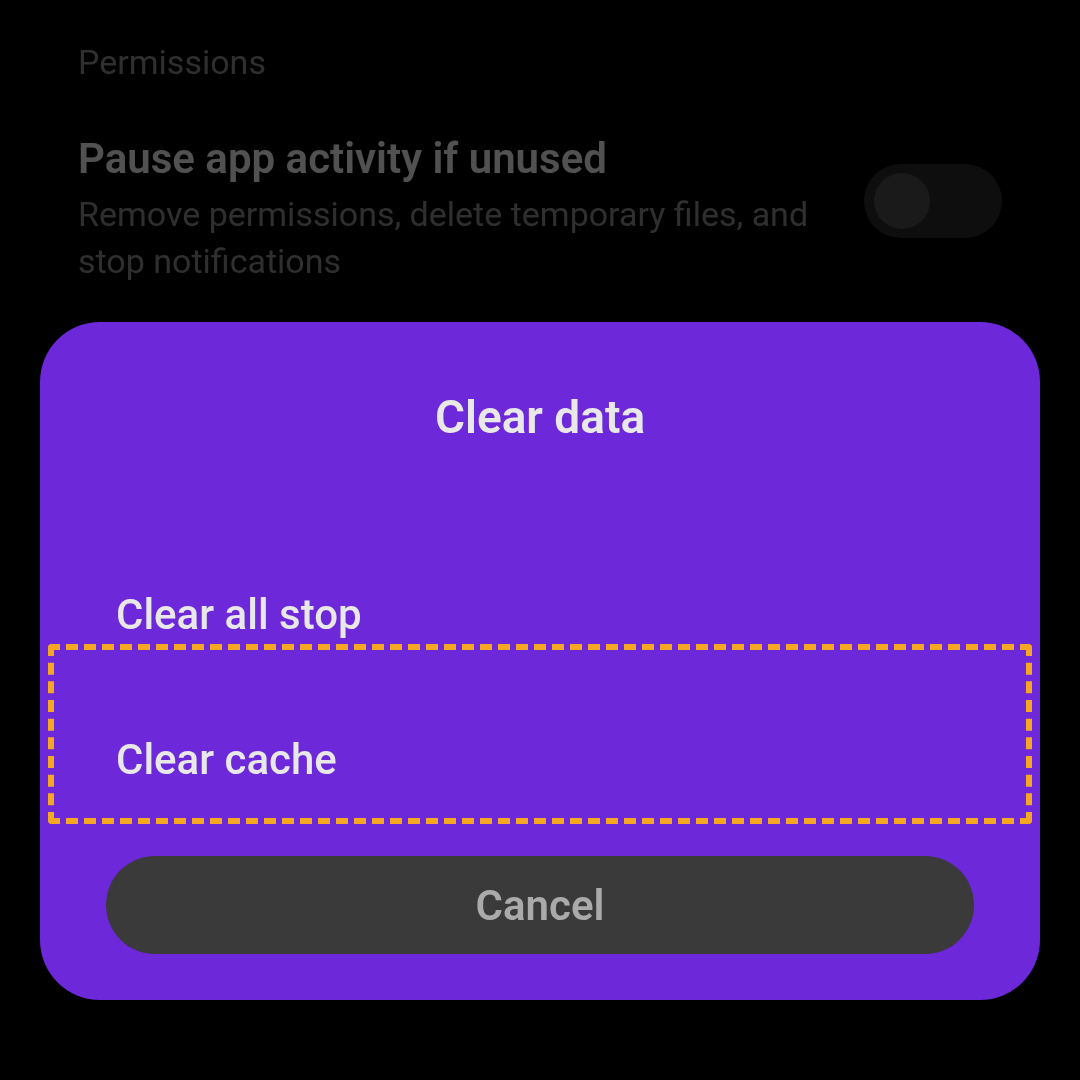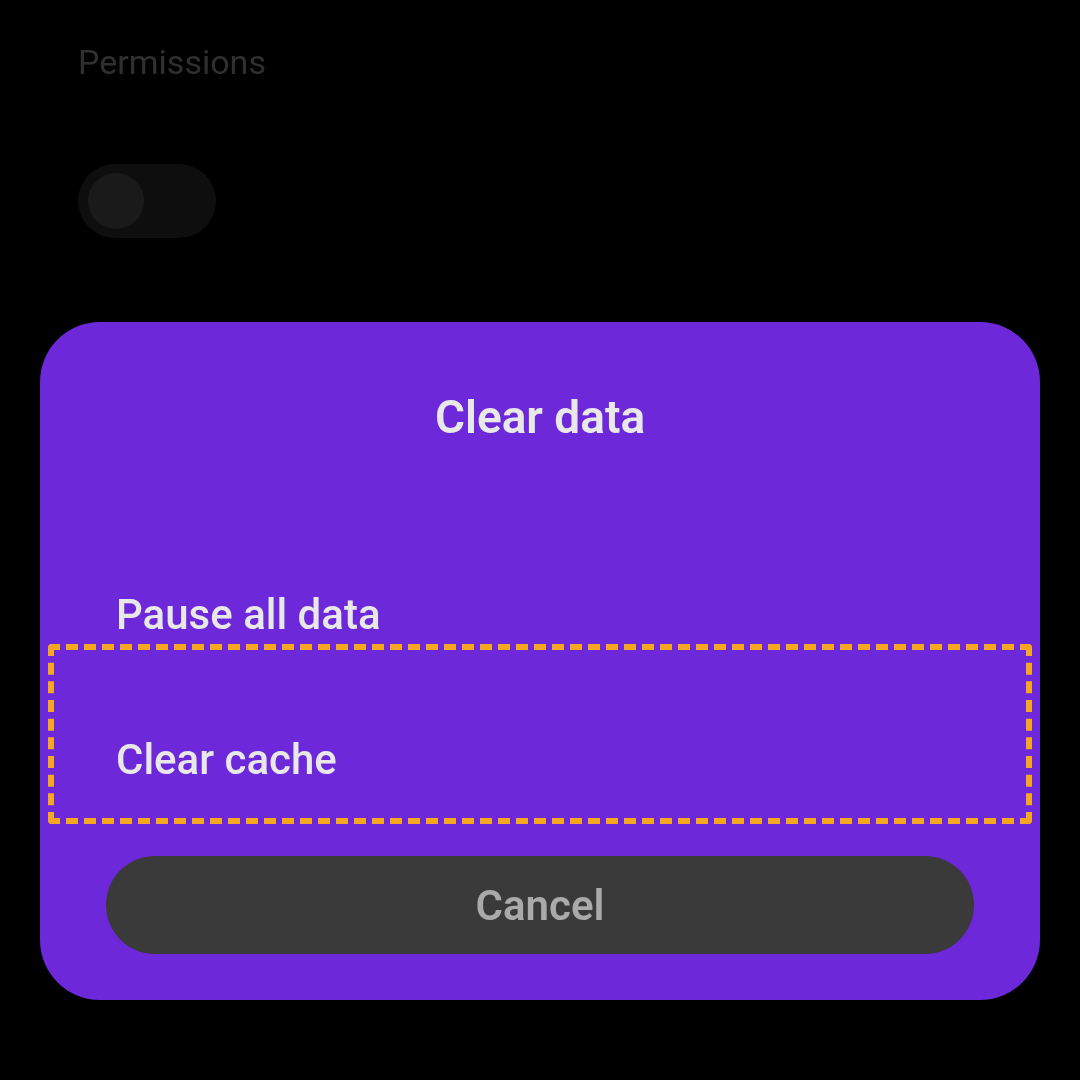--- a/index.html
+++ b/index.html
@@ -114,24 +114,28 @@
       font-weight: 600;
       cursor: pointer;
     }
   </style>
 </head>
 <body>
 
 <div class="background-content">
   <div class="permissions-label">Permissions</div>
   <div class="setting-item">
+    <div class="setting-text">
+      <div class="setting-title">Pause app activity if unused</div>
+      <div class="setting-description">Remove permissions, delete temporary files, and stop notifications</div>
+    </div>
     <div class="toggle"></div>
   </div>
 </div>
 
 <div class="dialog">
   <div class="dialog-title">Clear data</div>
-  <div class="dialog-option">Pause all data</div>
+  <div class="dialog-option">Clear all stop</div>
   <div class="dialog-option">Clear cache</div>
   <div class="cancel-button">Cancel</div>
 </div>
 
 <div class="highlight-box"></div>
 
 </body></html>

